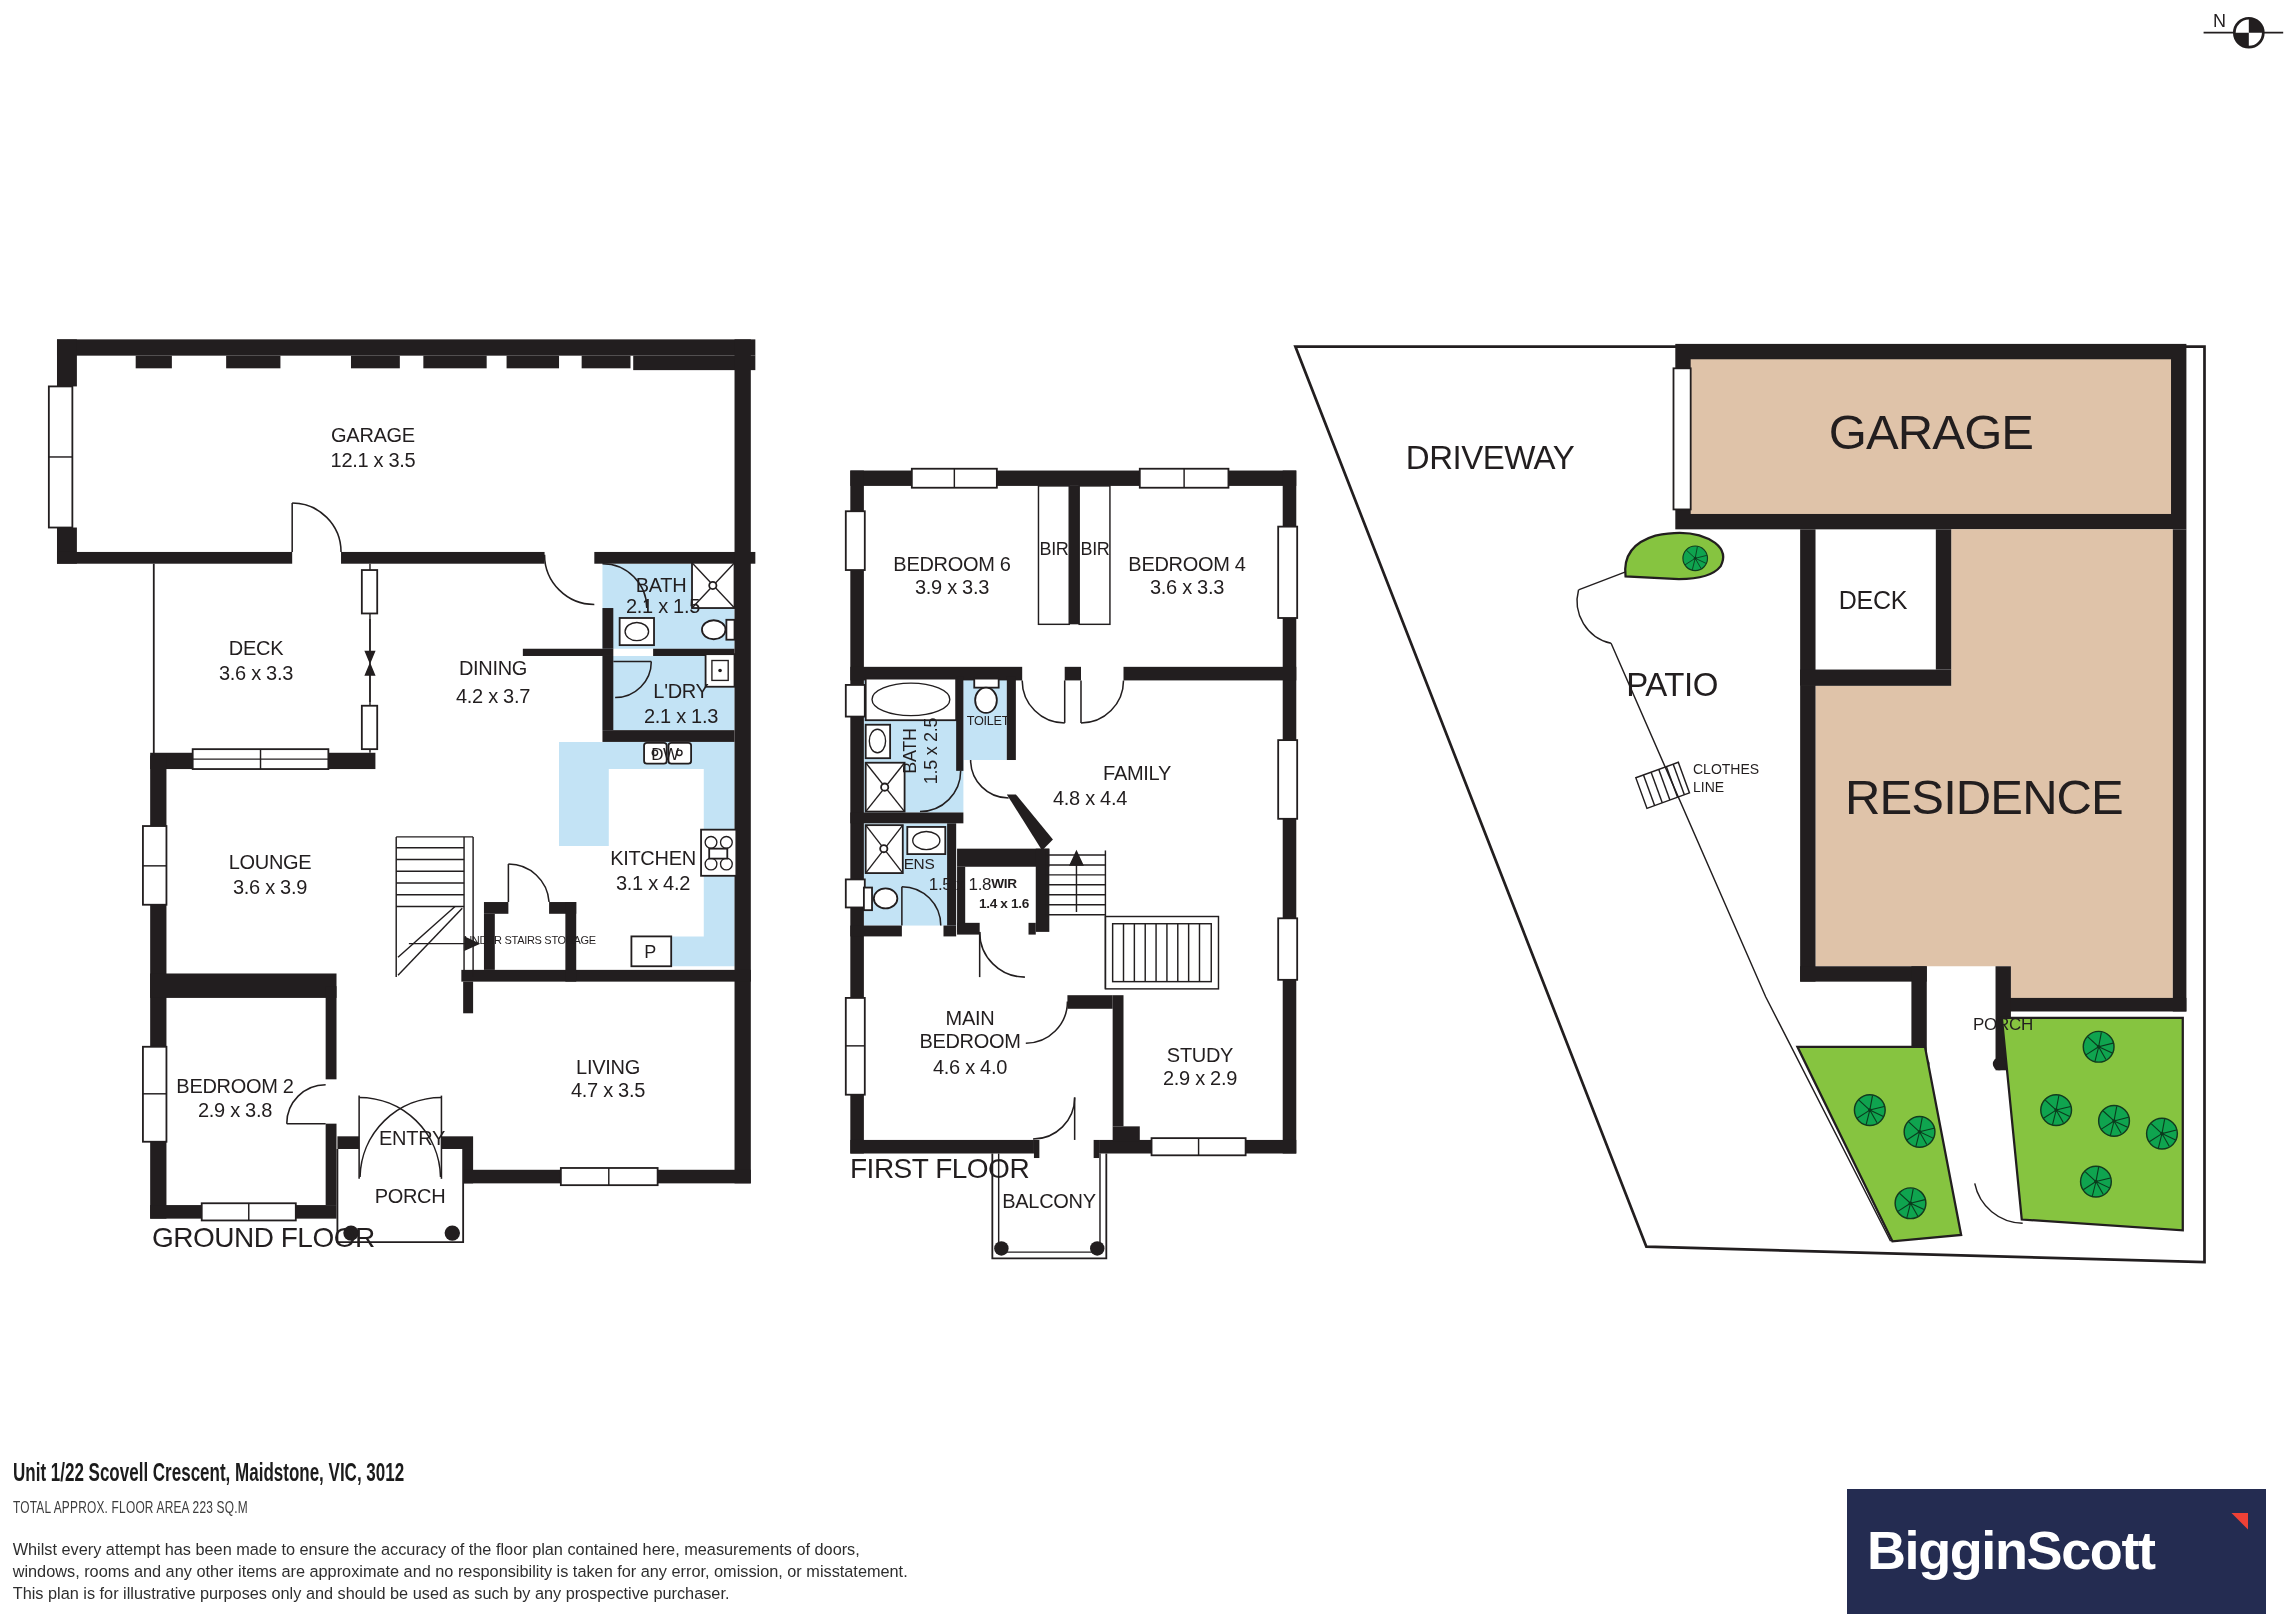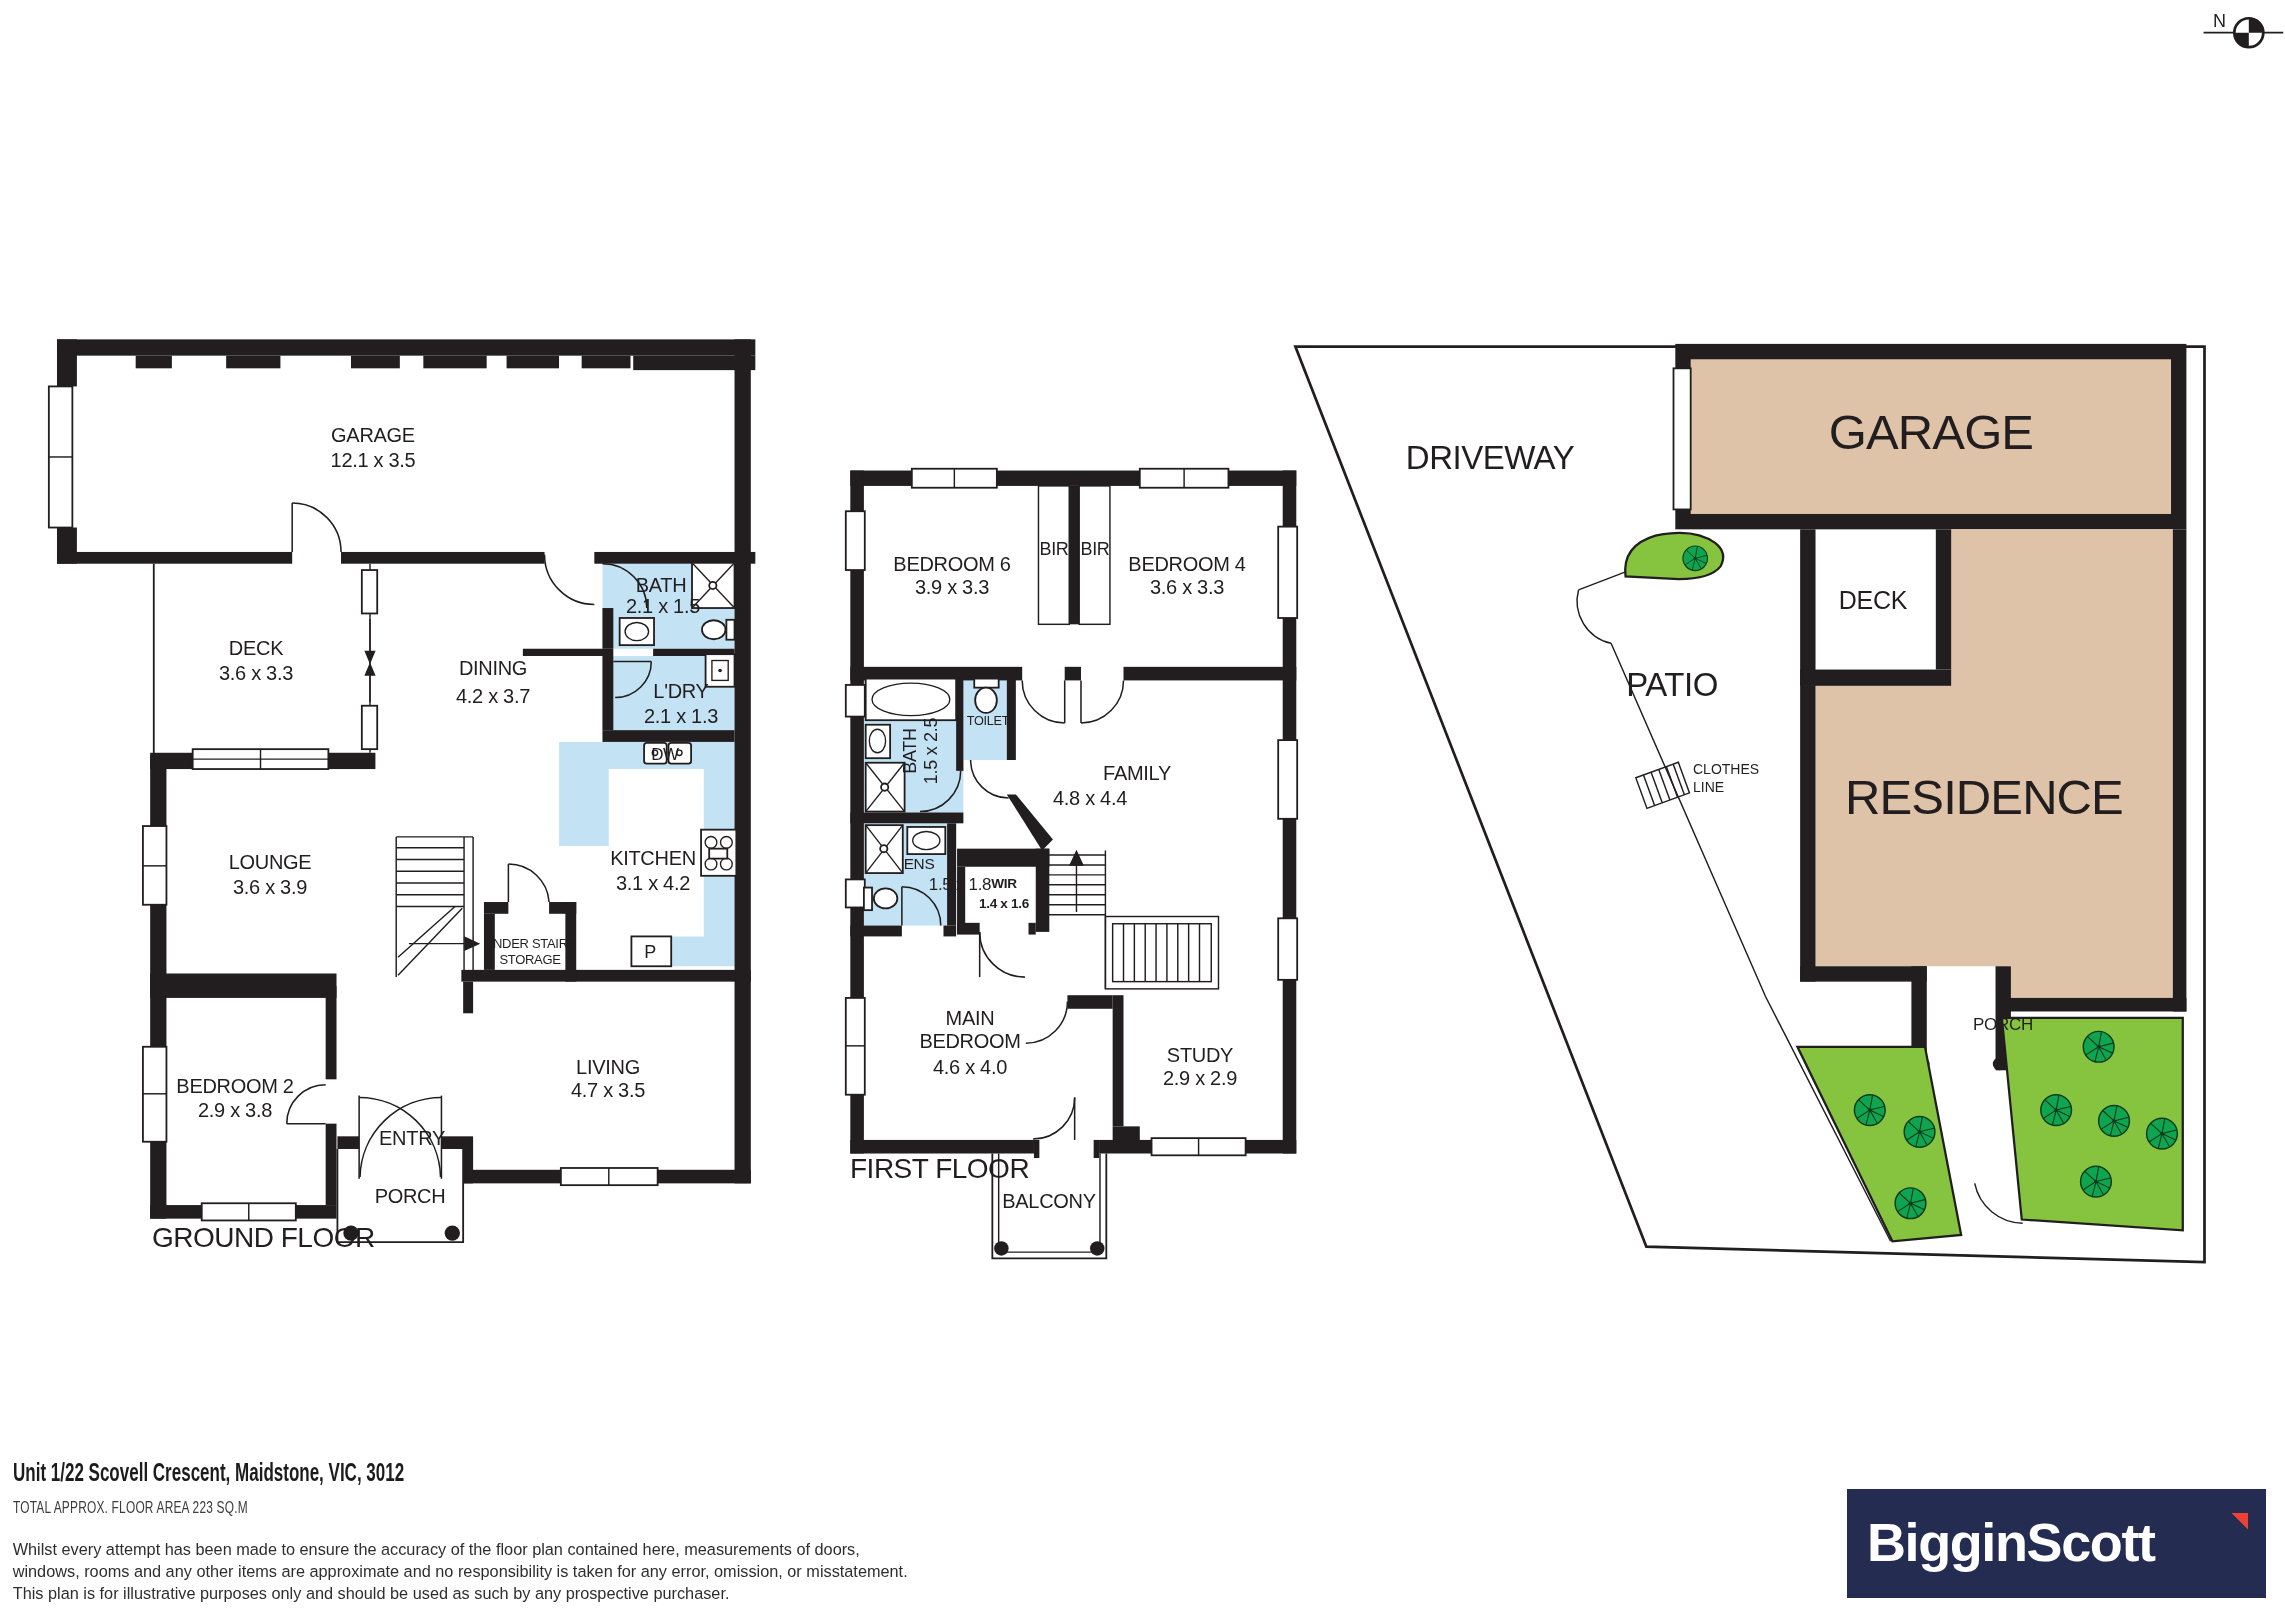--- a/index.html
+++ b/index.html
@@ -19,36 +19,36 @@
   .lawn{fill:#86C440;stroke:#221E1F;stroke-width:2.5;}
   .bnd{stroke:#221E1F;stroke-width:3;fill:none;}
   .dot{fill:#221E1F;}
   
   .lbl{position:absolute;transform:translate(-50%,-50%);white-space:nowrap;text-align:center;
        line-height:1.15;font-size:20px;letter-spacing:-0.3px;color:#221E1F;}
   .rot{transform:translate(-50%,-50%) rotate(-90deg);}
   .wrap{white-space:normal;}
   .f14{font-size:12.7px;}.f15{font-size:13.6px;font-weight:bold;}.f17{font-size:15.4px;}.f19{font-size:17px;margin-left:42px;}
   .f20{font-size:18px;}.f28{font-size:25px;}
-  .storage-lbl{font-size:13px;width:136px;white-space:normal;line-height:1.2;margin-top:11px;}
+  .storage-lbl{font-size:11px;width:136px;white-space:normal;line-height:1.2;}
   .floor{position:absolute;transform:translateY(-50%);white-space:nowrap;font-size:28px;
          letter-spacing:-0.5px;color:#221E1F;}
   .site-big{font-size:49px;letter-spacing:-0.9px;}
   .site-med{font-size:33px;letter-spacing:-0.5px;}
   .clothes{position:absolute;width:76px;font-size:14px;line-height:1.25;text-align:left;
            white-space:normal;color:#221E1F;}
   .compassN{position:absolute;font-size:18px;color:#221E1F;}
   
   .addr{position:absolute;left:12.7px;top:1458px;font-size:25px;font-weight:bold;
         transform:scaleX(0.68);transform-origin:left top;white-space:nowrap;color:#1c1c1c;}
   .area{position:absolute;left:12.7px;top:1498px;font-size:17px;color:#3c3c3c;
         transform:scaleX(0.70);transform-origin:left top;white-space:nowrap;letter-spacing:0.3px;}
   .disc{position:absolute;left:12.7px;top:1538px;font-size:16.3px;line-height:22px;color:#2e2e2e;}
   
-  .logo{position:absolute;left:1847px;top:1489px;width:419px;height:109px;background:#242C51;}
+  .logo{position:absolute;left:1847px;top:1489px;width:419px;height:126px;background:#242C51;}
   .logo-text{position:absolute;left:20px;top:50%;transform:translateY(-54%);font-size:54px;
              font-weight:bold;color:#fff;letter-spacing:-1.4px;white-space:nowrap;}
   .logo-tri{position:absolute;left:384px;top:23.5px;width:17px;height:17px;background:#EE4136;
             clip-path:polygon(0 0,100% 0,100% 100%);}
 </style>
 </head>
 <body>
 
 <div class="canvas">
 

